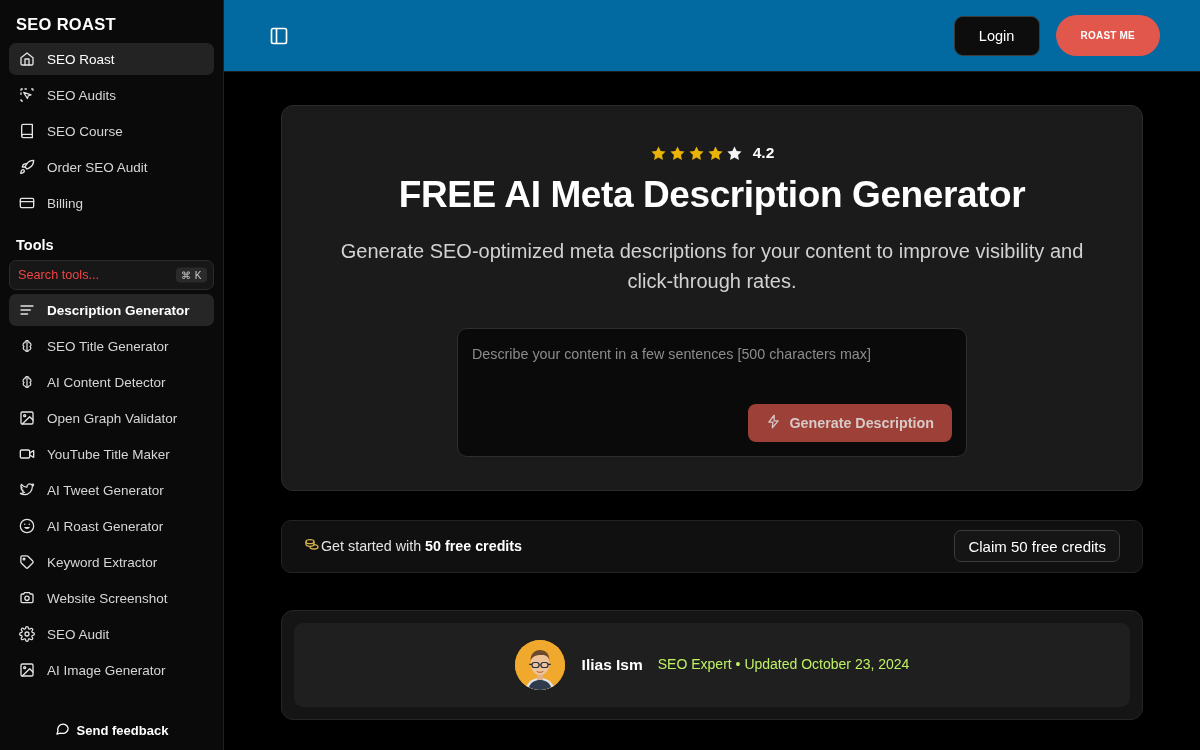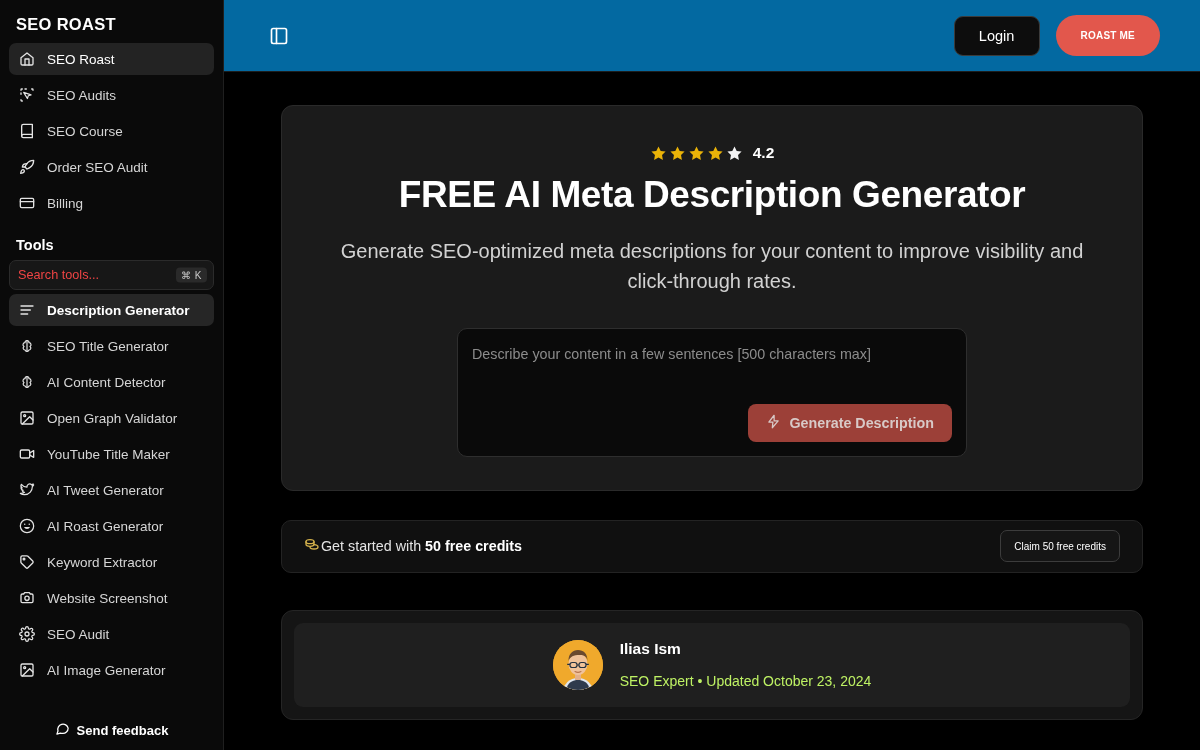--- a/index.html
+++ b/index.html
@@ -145,38 +145,38 @@
     padding: 0 22px 0 22px;
   }
   .credits-left { display: flex; align-items: center; gap: 1px;
     font-size: 14.3px; color: #e4e4e4; }
   .credits-left svg { width: 16px; height: 16px; }
   .credits-left b { color: #ffffff; font-weight: 700; }
   .credits-spacer { flex: 1; }
   .btn-claim {
     height: 32px; padding: 0 13px; border-radius: 7px;
     border: 1px solid #3c3c3c; background: #151515; color: #ffffff;
-    font-size: 10px; font-family: inherit; cursor: pointer;
+    font-size: 15px; font-family: inherit; cursor: pointer;
   }
 
   .author-card {
     margin-top: 37px;
     background: #151515; border: 1px solid #252525; border-radius: 12px;
     padding: 12px;
   }
   .author-inner {
     background: #1f1f1f; border-radius: 9px; height: 84px;
     display: flex; align-items: center; justify-content: center; gap: 17px;
   }
   .avatar {
     width: 50px; height: 50px; border-radius: 50%; overflow: hidden;
     background: #f0a92c; flex: 0 0 50px; position: relative;
   }
   .avatar svg { width: 50px; height: 50px; display: block; }
-  .author-meta { display: flex; flex-direction: column; gap: 15px; }
+  .author-meta { display: flex; gap: 15px; }
   .author-name { font-size: 15.5px; font-weight: 600; color: #ffffff; }
   .author-role { font-size: 14px; color: #bef264; }
 </style>
 </head>
 <body>
 
 <div class="app">
 
   <aside class="sidebar">
     <div class="brand">SEO ROAST</div>

